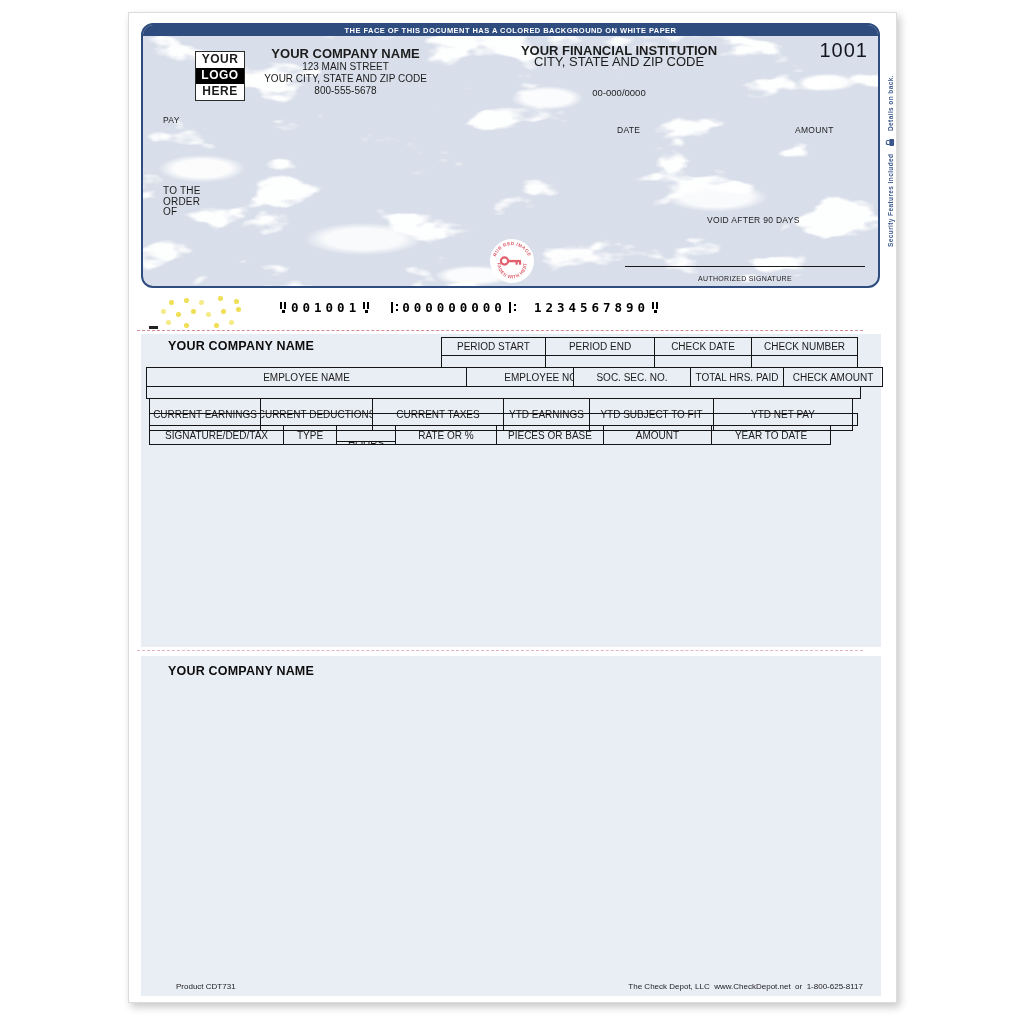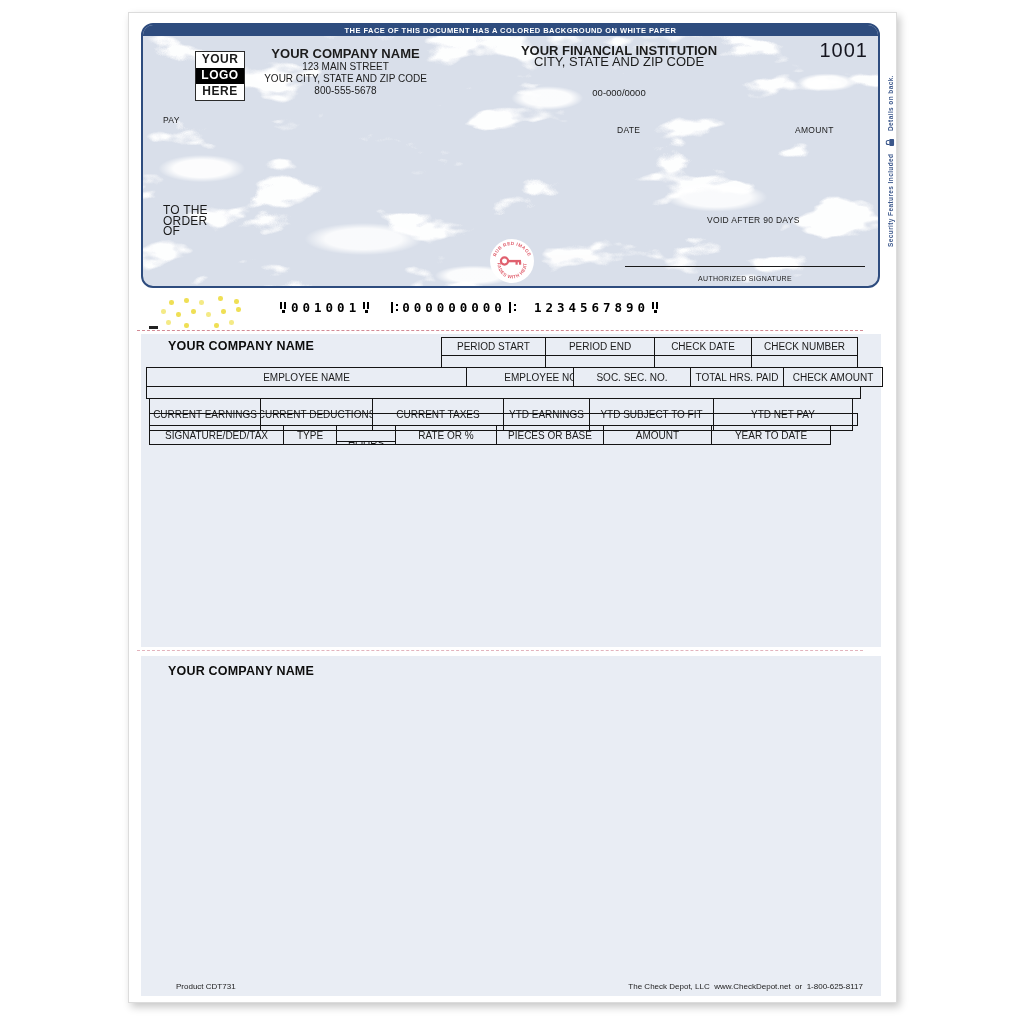--- a/index.html
+++ b/index.html
@@ -30,21 +30,21 @@
             text-align:center;font-weight:bold;font-size:12px;line-height:15.5px;letter-spacing:.5px;}
   .logo-box .dark{background:#000;color:#fff;}
   .company-block{position:absolute;left:95px;top:22px;width:215px;text-align:center;}
   .company-name{font-size:13px;font-weight:bold;line-height:14px;}
   .company-line{font-size:10px;line-height:12px;}
   .bank-block{position:absolute;left:376px;top:20px;width:200px;text-align:center;font-size:13px;line-height:11px;}
   .bank-name{font-weight:bold;}
   .fraction{position:absolute;left:376px;top:62px;width:200px;text-align:center;font-size:9.5px;}
   .check-number{position:absolute;right:10px;top:14px;font-size:20px;letter-spacing:1px;color:#15151f;}
   .lab{position:absolute;font-size:8.5px;letter-spacing:.3px;}
-  .order-label{position:absolute;left:20px;top:161px;font-size:12px;line-height:10.5px;white-space:pre-line;letter-spacing:.2px;margin-top:19px;}
+  .order-label{position:absolute;left:20px;top:161px;font-size:10px;line-height:10.5px;white-space:pre-line;letter-spacing:.2px;}
   .sig-block{position:absolute;left:482px;top:241px;width:240px;border-top:1.5px solid #1a1a1a;text-align:center;}
   .sig-block span{font-size:7px;letter-spacing:.3px;}
   .seal{position:absolute;left:346px;top:213px;width:46px;height:46px;}
 
   
   .side-strip{position:absolute;left:755px;top:42px;height:212px;width:12px;
               writing-mode:vertical-rl;transform:rotate(180deg);
               font-size:6.5px;color:#3a568a;font-weight:bold;letter-spacing:.4px;
               display:flex;align-items:center;justify-content:center;gap:4px;}
   .side-strip svg{transform:rotate(90deg);margin:3px 0;}

